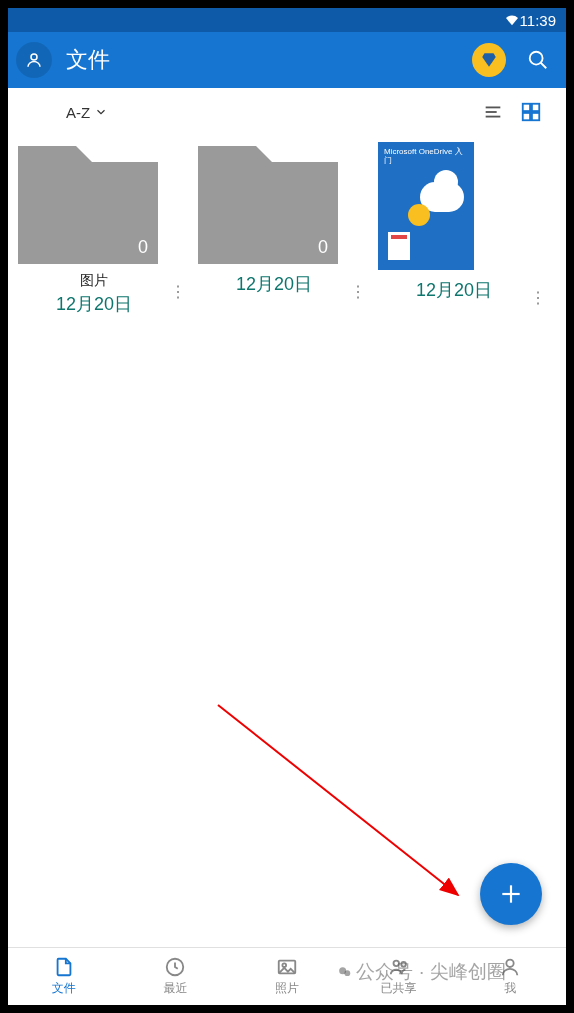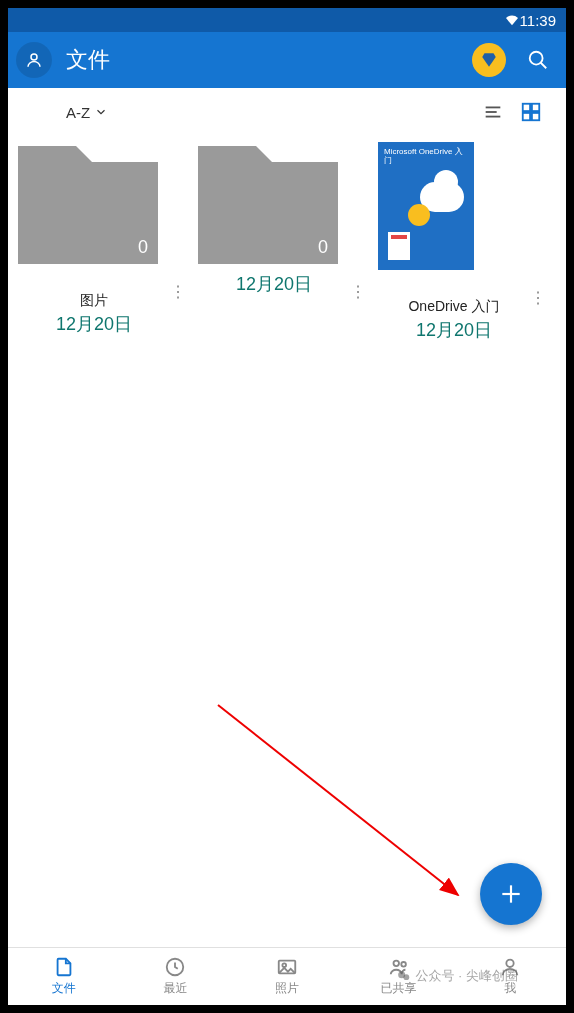--- a/index.html
+++ b/index.html
@@ -200,21 +200,20 @@
       padding-top: 8px;
     }
     .caption-text {
       flex: 1;
       text-align: center;
     }
     .item-name {
       font-size: 14px;
       color: #222;
       margin-bottom: 2px;
-      margin-top: 20px;
     }
     .item-date {
       font-size: 18px;
       color: #0f766e;
     }
     .item-more {
       width: 18px;
       padding-top: 10px;
       color: #888;
       font-size: 16px;
@@ -258,22 +257,22 @@
       gap: 2px;
       color: #888;
       font-size: 12px;
     }
     .nav-item.active { color: #1575d1; }
     .nav-item svg { width: 22px; height: 22px; }
     
     .watermark {
       position: absolute;
       bottom: 20px;
-      right: 48px;
-      font-size: 13px;
+      right: 60px;
+      font-size: 19px;
       color: rgba(90,90,90,0.55);
       display: flex;
       align-items: center;
       gap: 4px;
     }
     .watermark-icon {
       width: 14px; height: 14px;
       display: inline-flex;
       align-items: center;
       justify-content: center;
@@ -370,21 +369,20 @@
 
         <div class="grid-item">
           <div class="doc-thumb">
             <div class="doc-thumb-title">Microsoft OneDrive 入门</div>
             <div class="doc-thumb-cloud"></div>
             <div class="doc-thumb-sun"></div>
             <div class="doc-thumb-page"></div>
           </div>
           <div class="item-caption">
             <div class="caption-text">
-              <div class="item-name">OneDrive 入门</div>
               <div class="item-date">12月20日</div>
             </div>
             <div class="item-more">⋮</div>
           </div>
         </div>
 
       </div>
     </div>
 
     <svg class="arrow-svg" viewBox="0 0 290 230">

